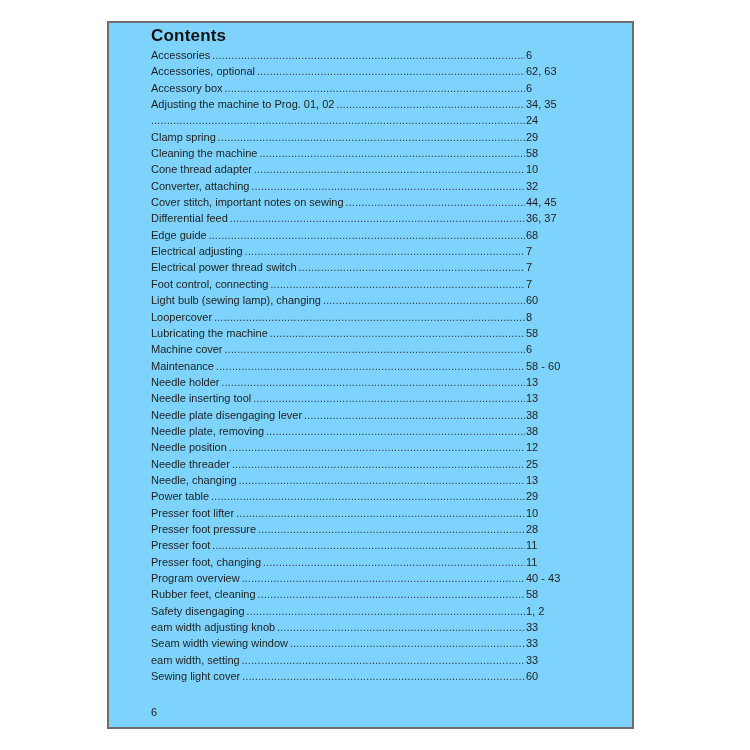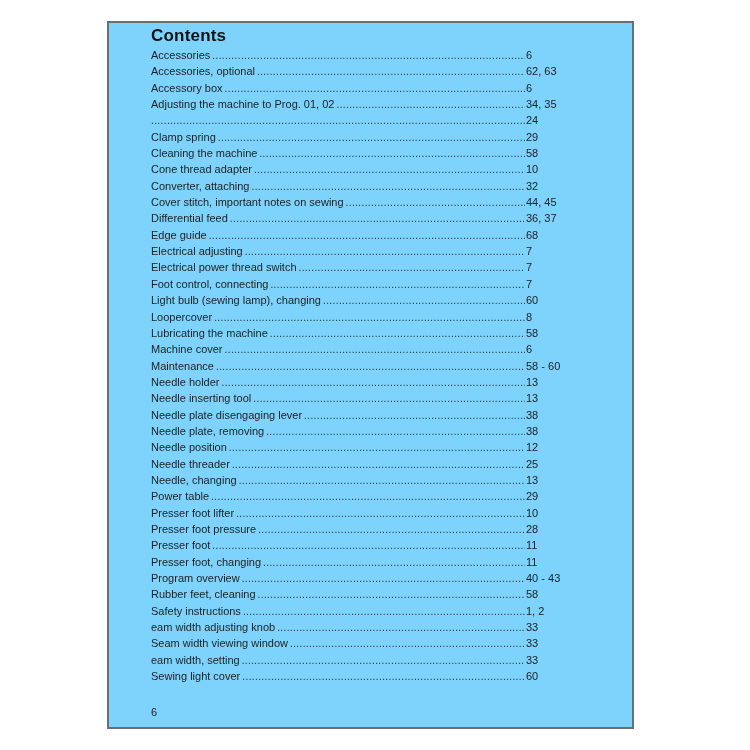--- a/index.html
+++ b/index.html
@@ -279,21 +279,21 @@
     <span class="pages">40 - 43</span>
   </div>
 
   <div class="row">
     <span class="label">Rubber feet, cleaning</span>
     <span class="dots">....................................................................................................................................................................................................................................................................</span>
     <span class="pages">58</span>
   </div>
 
   <div class="row">
-    <span class="label">Safety instructions</span>
+    <span class="label">Safety disengaging</span>
     <span class="dots">....................................................................................................................................................................................................................................................................</span>
     <span class="pages">1, 2</span>
   </div>
 
   <div class="row">
     <span class="label">eam width adjusting knob</span>
     <span class="dots">....................................................................................................................................................................................................................................................................</span>
     <span class="pages">33</span>
   </div>
 

